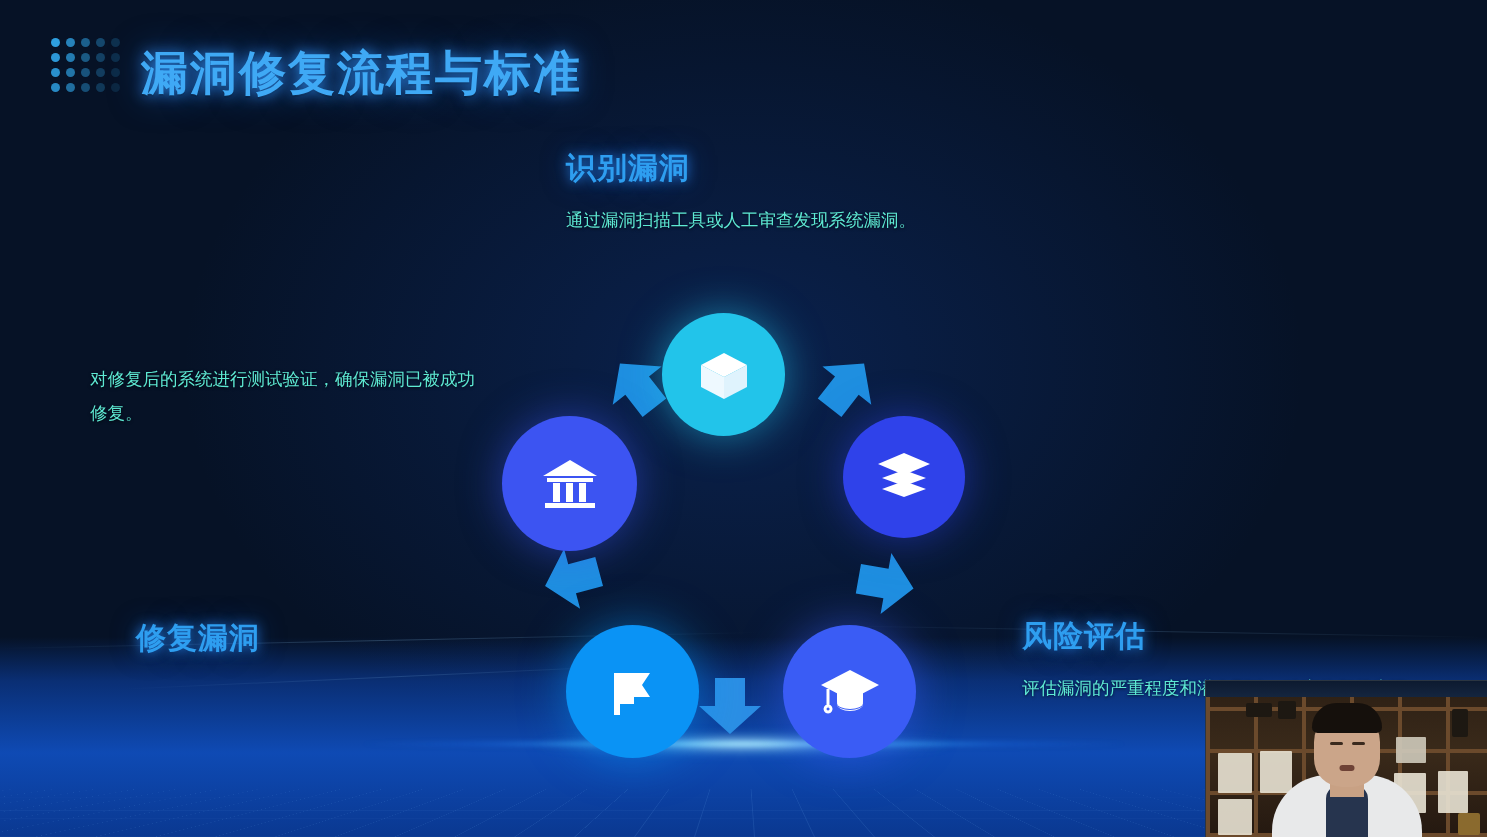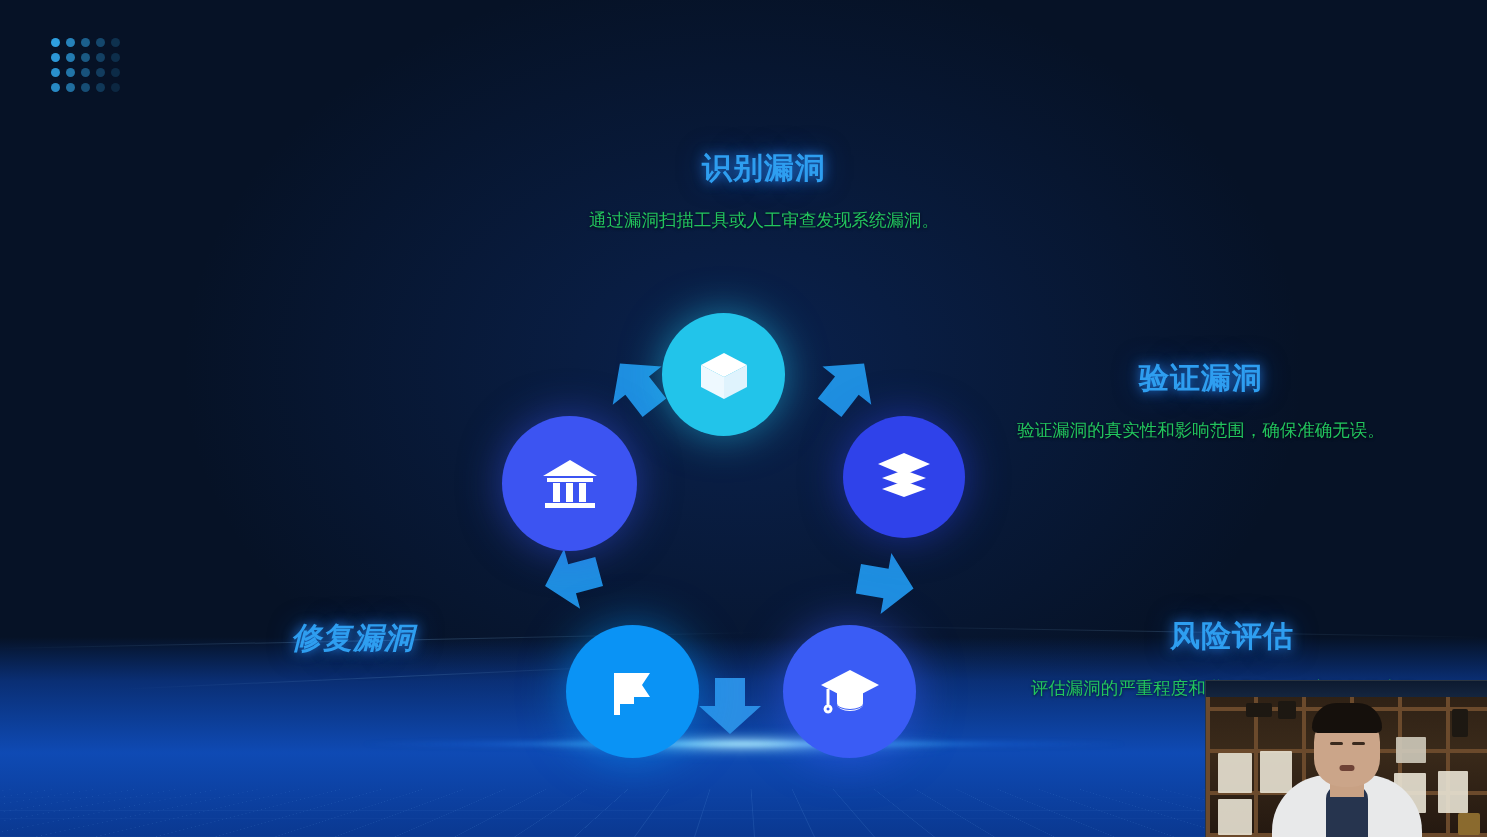--- a/index.html
+++ b/index.html
@@ -65,34 +65,34 @@
   .dotgrid i{ width:9px; height:9px; border-radius:50%; background:#2e9fe0; display:block; }
   .title{
     position:absolute; left:141px; top:42px;
     font-size:47px; font-weight:700; letter-spacing:2px;
     color:#3fa9f5;
     text-shadow:0 0 14px rgba(50,150,255,.85), 0 0 34px rgba(30,110,230,.55), 0 2px 1px rgba(0,0,0,.5);
     white-space:nowrap;
   }
 
   
-  .blk{ position:absolute;text-align:center; }
+  .blk{ position:absolute; }
   .blk h3{
     font-size:30px; font-weight:700; color:#2e9ef0; letter-spacing:1px;
     text-shadow:0 0 12px rgba(40,140,250,.8), 0 0 26px rgba(25,100,220,.5);
     margin-bottom:14px; white-space:nowrap;
   }
   .blk p{
-    font-size:17.5px; line-height:1.95; color:#22c55e; font-weight:400;
+    font-size:17.5px; line-height:1.95; color:#5eead4; font-weight:400;
     text-shadow:0 1px 3px rgba(0,0,0,.7);
   }
   .b-top { left:566px; top:148px;  width:396px; }
   .b-right{ left:1005px; top:358px; width:392px; }
   .b-br  { left:1022px; top:616px;  width:420px; }
-  .b-bl  { left:153px; top:618px;  width:400px;font-style:italic; }
+  .b-bl  { left:136px; top:618px;  width:400px; }
   .b-left{ left:90px;  top:362px;  width:400px; }
 
   
   .cycle{ position:absolute; left:480px; top:300px; width:520px; height:470px; }
   .node{ position:absolute; border-radius:50%; display:flex; align-items:center; justify-content:center; }
   .node svg{ display:block; }
   .n-top   { left:182px; top:13px;  width:123px; height:123px; background:#22c4ea; box-shadow:0 0 40px rgba(34,196,234,.55); }
   .n-right { left:363px; top:116px; width:122px; height:122px; background:#2f42ea; box-shadow:0 0 40px rgba(47,66,234,.5); }
   .n-br    { left:303px; top:325px; width:133px; height:133px; background:#3a5cf5; box-shadow:0 0 45px rgba(58,92,245,.55); }
   .n-bl    { left:86px;  top:325px; width:133px; height:133px; background:#0a93f5; box-shadow:0 0 45px rgba(10,147,245,.55); }
@@ -168,41 +168,39 @@
       <i style="opacity:.7"></i>
       <i style="opacity:.46"></i>
       <i style="opacity:.3"></i>
       <i style="opacity:.18"></i>
     <i style="opacity:.85"></i>
       <i style="opacity:.65"></i>
       <i style="opacity:.42"></i>
       <i style="opacity:.27"></i>
       <i style="opacity:.15"></i>
   </div>
+  <div class="title">漏洞修复流程与标准</div>
 
   <div class="blk b-top">
     <h3>识别漏洞</h3>
     <p>通过漏洞扫描工具或人工审查发现系统漏洞。</p>
   </div>
 
-  <div class="blk b-right">
-    <h3>验证漏洞</h3>
-    <p>验证漏洞的真实性和影响范围，确保准确无误。</p>
-  </div>
 
   <div class="blk b-br">
     <h3>风险评估</h3>
     <p>评估漏洞的严重程度和潜在影响，确定修复优先级。</p>
   </div>
 
   <div class="blk b-bl">
     <h3>修复漏洞</h3>
   </div>
 
   <div class="blk b-left">
+    <p>对修复后的系统进行测试验证，确保漏洞已被成功修复。</p>
   </div>
 
   <div class="cycle">
 
     <div class="arrow a1">
       <svg width="70" height="62" viewBox="0 0 70 62">
           <path d="M35 2 L66 30 L50 30 L50 58 L20 58 L20 30 L4 30 Z" fill="#1f8fe0"></path>
         </svg>
     </div>
     <div class="arrow a2">

